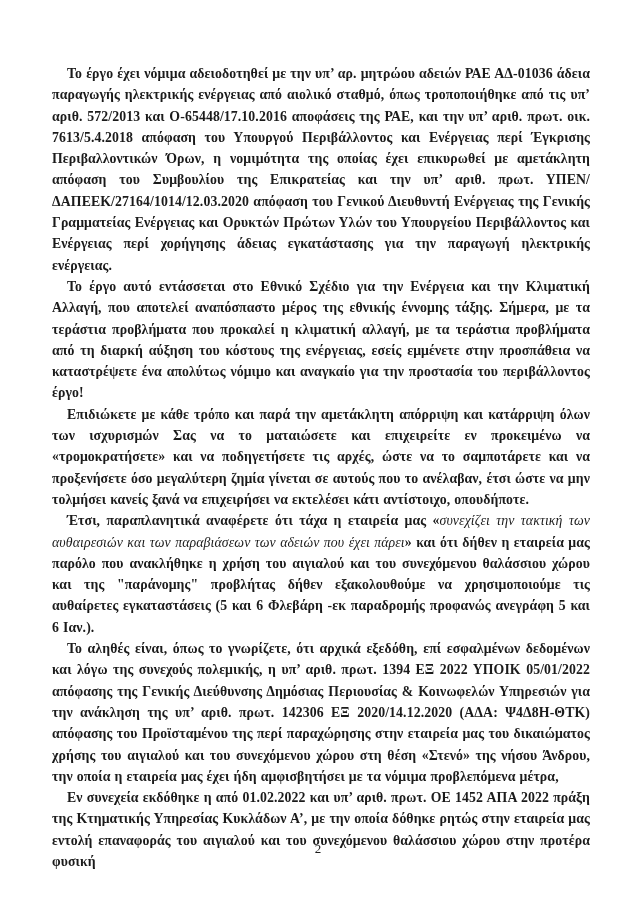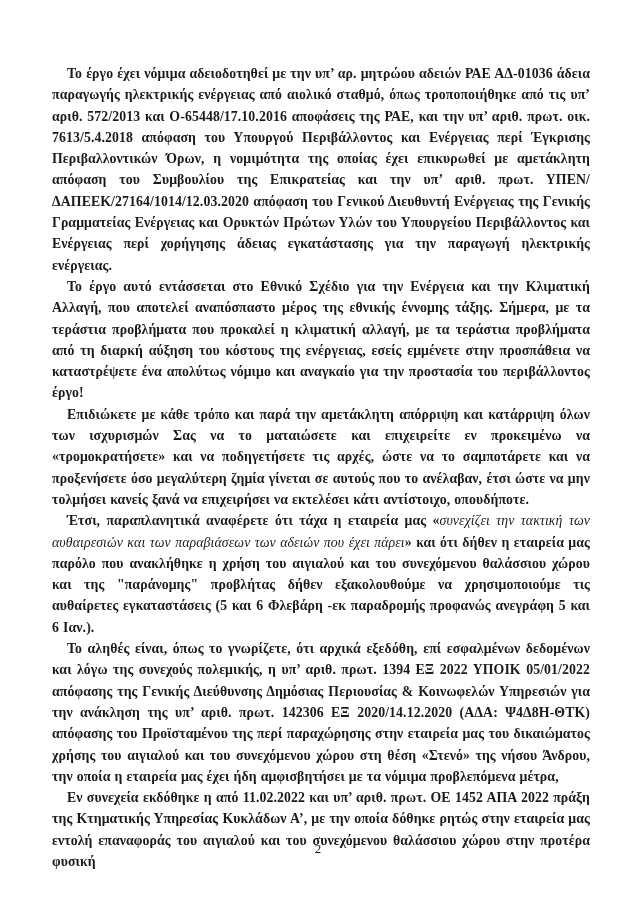--- a/index.html
+++ b/index.html
@@ -47,16 +47,16 @@
 </head>
 <body>
 
 <div class="page" style="background: rgb(255, 255, 255); color: rgb(27, 27, 27);">
   <div class="doc-body">
       <p class="para"><span class="run-normal">Το έργο έχει νόμιμα αδειοδοτηθεί με την υπ’ αρ. μητρώου αδειών ΡΑΕ ΑΔ-01036 άδεια παραγωγής ηλεκτρικής ενέργειας από αιολικό σταθμό, όπως τροποποιήθηκε από τις υπ’ αριθ. 572/2013 και Ο-65448/17.10.2016 αποφάσεις της ΡΑΕ, και την υπ’ αριθ. πρωτ. οικ. 7613/5.4.2018 απόφαση του Υπουργού Περιβάλλοντος και Ενέργειας περί Έγκρισης Περιβαλλοντικών Όρων, η νομιμότητα της οποίας έχει επικυρωθεί με αμετάκλητη απόφαση του Συμβουλίου της Επικρατείας και την υπ’ αριθ. πρωτ. ΥΠΕΝ/ΔΑΠΕΕΚ/27164/1014/12.03.2020 απόφαση του Γενικού Διευθυντή Ενέργειας της Γενικής Γραμματείας Ενέργειας και Ορυκτών Πρώτων Υλών του Υπουργείου Περιβάλλοντος και Ενέργειας περί χορήγησης άδειας εγκατάστασης για την παραγωγή ηλεκτρικής ενέργειας.</span></p>
       <p class="para"><span class="run-bold">Το έργο αυτό εντάσσεται στο Εθνικό Σχέδιο για την Ενέργεια και την Κλιματική Αλλαγή, που αποτελεί αναπόσπαστο μέρος της εθνικής έννομης τάξης. Σήμερα, με τα τεράστια προβλήματα που προκαλεί η κλιματική αλλαγή, με τα τεράστια προβλήματα από τη διαρκή αύξηση του κόστους της ενέργειας, εσείς εμμένετε στην προσπάθεια να καταστρέψετε ένα απολύτως νόμιμο και αναγκαίο για την προστασία του περιβάλλοντος έργο!</span></p>
       <p class="para"><span class="run-normal">Επιδιώκετε με κάθε τρόπο και παρά την αμετάκλητη απόρριψη και κατάρριψη όλων των ισχυρισμών Σας να το ματαιώσετε και επιχειρείτε εν προκειμένω να «τρομοκρατήσετε» και να ποδηγετήσετε τις αρχές, ώστε να το σαμποτάρετε και να προξενήσετε όσο μεγαλύτερη ζημία γίνεται σε αυτούς που το ανέλαβαν, έτσι ώστε να μην τολμήσει κανείς ξανά να επιχειρήσει να εκτελέσει κάτι αντίστοιχο, οπουδήποτε.</span></p>
       <p class="para"><span class="run-normal">Έτσι, παραπλανητικά αναφέρετε ότι τάχα η εταιρεία μας «</span><span class="run-italic">συνεχίζει την τακτική των αυθαιρεσιών και των παραβιάσεων των αδειών που έχει πάρει</span><span class="run-normal">» και ότι δήθεν η εταιρεία μας παρόλο που ανακλήθηκε η χρήση του αιγιαλού και του συνεχόμενου θαλάσσιου χώρου και της "παράνομης" προβλήτας δήθεν εξακολουθούμε να χρησιμοποιούμε τις αυθαίρετες εγκαταστάσεις (5 και 6 Φλεβάρη -εκ παραδρομής προφανώς ανεγράφη 5 και 6 Ιαν.).</span></p>
       <p class="para"><span class="run-normal">Το αληθές είναι, όπως το γνωρίζετε, ότι αρχικά εξεδόθη, επί εσφαλμένων δεδομένων και λόγω της συνεχούς πολεμικής, η υπ’ αριθ. πρωτ. 1394 ΕΞ 2022 ΥΠΟΙΚ 05/01/2022 απόφασης της Γενικής Διεύθυνσης Δημόσιας Περιουσίας &amp; Κοινωφελών Υπηρεσιών για την ανάκληση της υπ’ αριθ. πρωτ. 142306 ΕΞ 2020/14.12.2020 (ΑΔΑ: Ψ4Δ8Η-ΘΤΚ) απόφασης του Προϊσταμένου της περί παραχώρησης στην εταιρεία μας του δικαιώματος χρήσης του αιγιαλού και του συνεχόμενου χώρου στη θέση «Στενό» της νήσου Άνδρου, την οποία η εταιρεία μας έχει ήδη αμφισβητήσει με τα νόμιμα προβλεπόμενα μέτρα,</span></p>
-      <p class="para"><span class="run-normal">Εν συνεχεία εκδόθηκε η από 11.02.2022 και υπ’ αριθ. πρωτ. ΟΕ 1452 ΑΠΑ 2022 πράξη της Κτηματικής Υπηρεσίας Κυκλάδων Α’, με την οποία δόθηκε ρητώς στην εταιρεία μας </span><span class="run-bold">εντολή επαναφοράς του αιγιαλού και του συνεχόμενου θαλάσσιου χώρου στην προτέρα φυσική</span></p>
+      <p class="para"><span class="run-normal">Εν συνεχεία εκδόθηκε η από 01.02.2022 και υπ’ αριθ. πρωτ. ΟΕ 1452 ΑΠΑ 2022 πράξη της Κτηματικής Υπηρεσίας Κυκλάδων Α’, με την οποία δόθηκε ρητώς στην εταιρεία μας </span><span class="run-bold">εντολή επαναφοράς του αιγιαλού και του συνεχόμενου θαλάσσιου χώρου στην προτέρα φυσική</span></p>
     </div>
   <div class="page-number">2</div>
 </div>
 
 </body></html>

